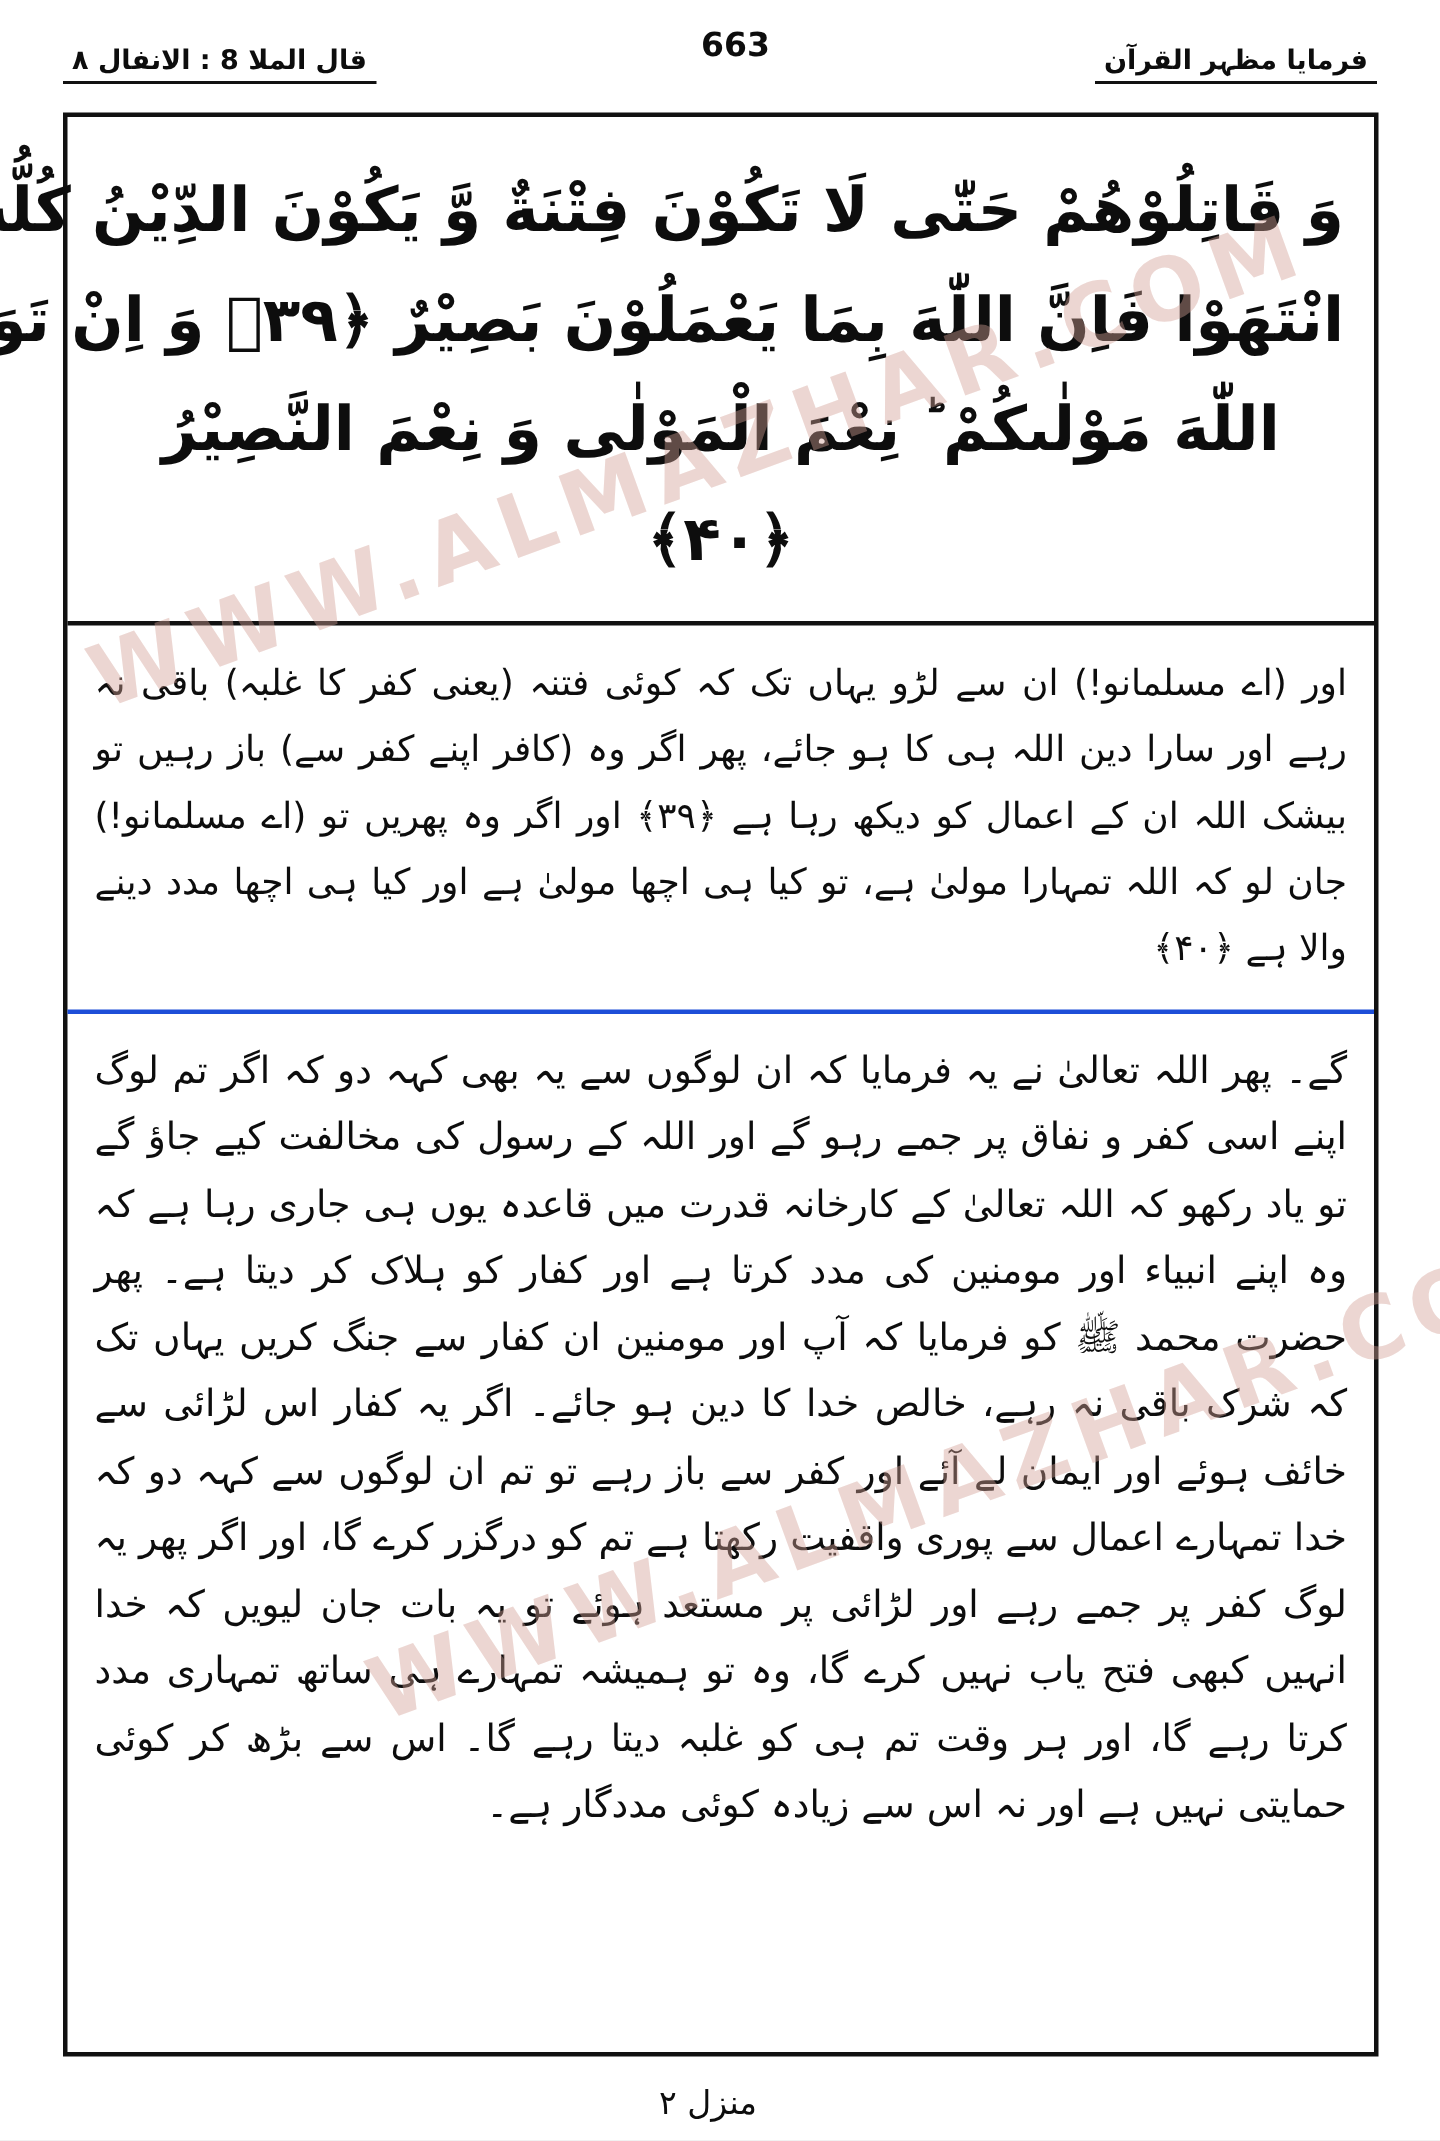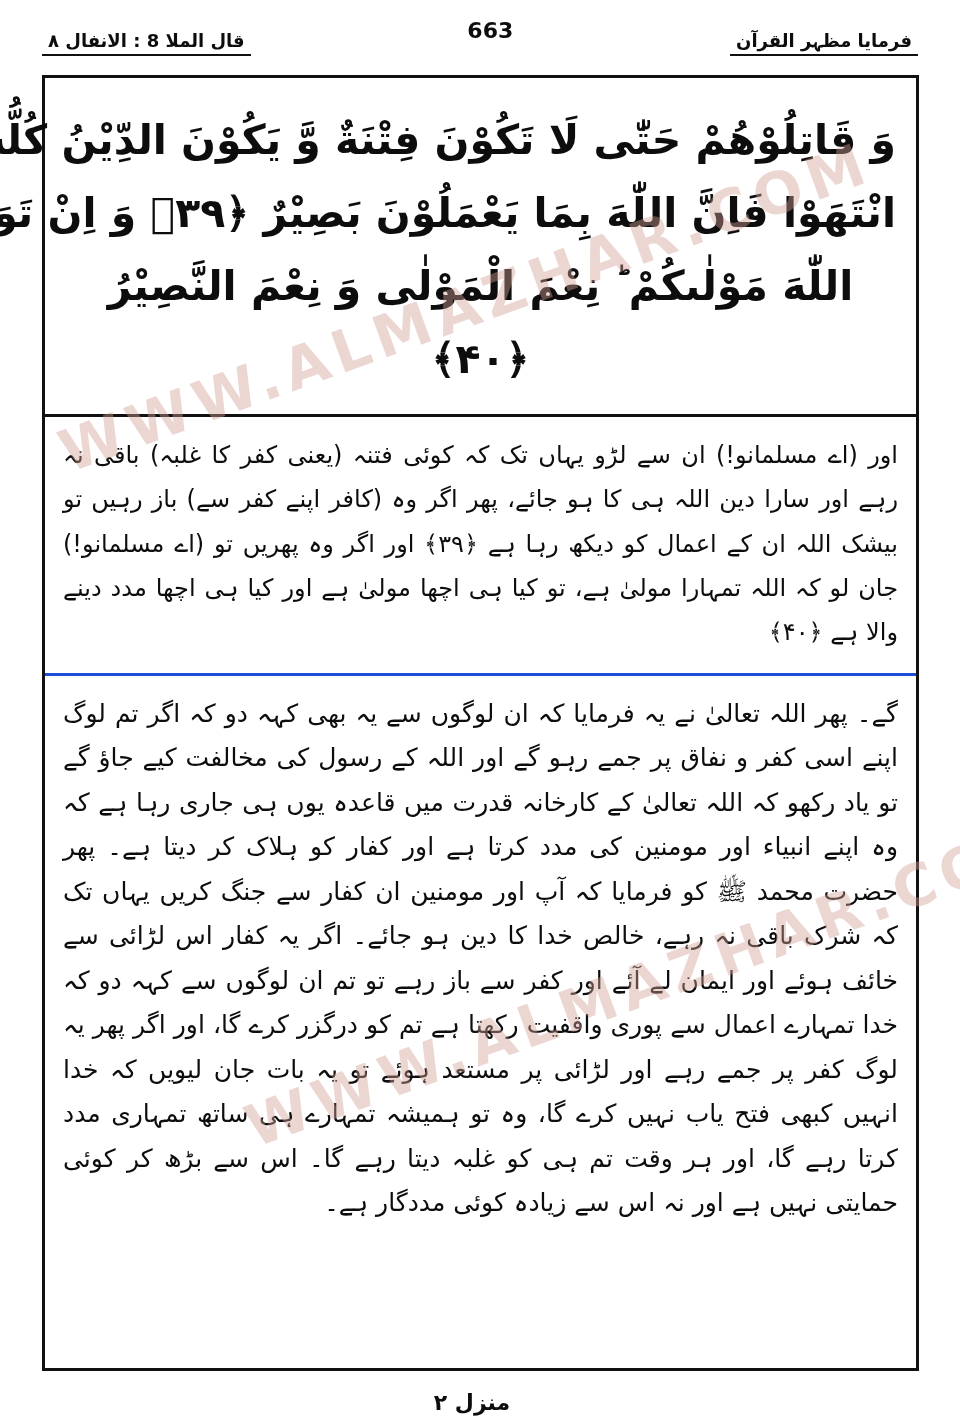--- a/index.html
+++ b/index.html
@@ -104,21 +104,21 @@
   .watermark.wm-1 { left: 62px;  top: 420px; }
   .watermark.wm-2 { left: 248px; top: 1095px; }
   
   .footer {
     position: absolute;
     left: 0;
     right: 16px;
     bottom: 12px;
     text-align: center;
     font-size: 22px;
-    font-weight: bold;
+    font-weight: normal;
     direction: rtl;
   }
 </style>
 </head>
 <body>
 
 <div class="page">
 
   <div class="header">
     <span class="book-title">فرمایا مظہر القرآن</span>

